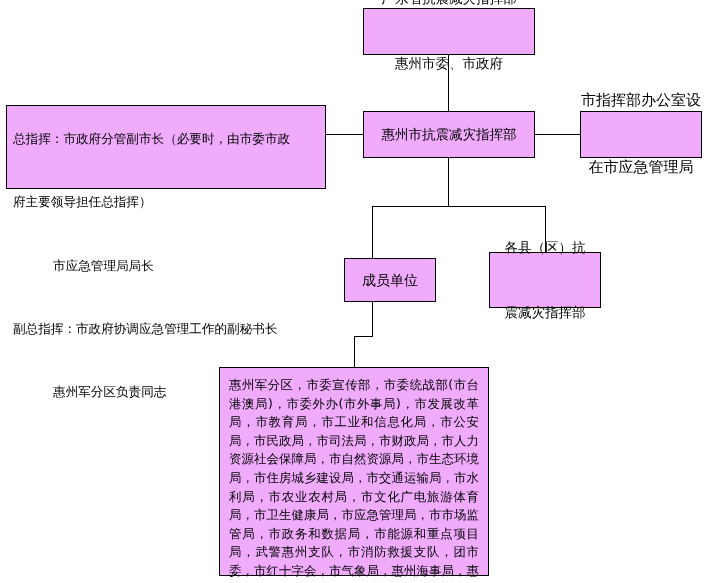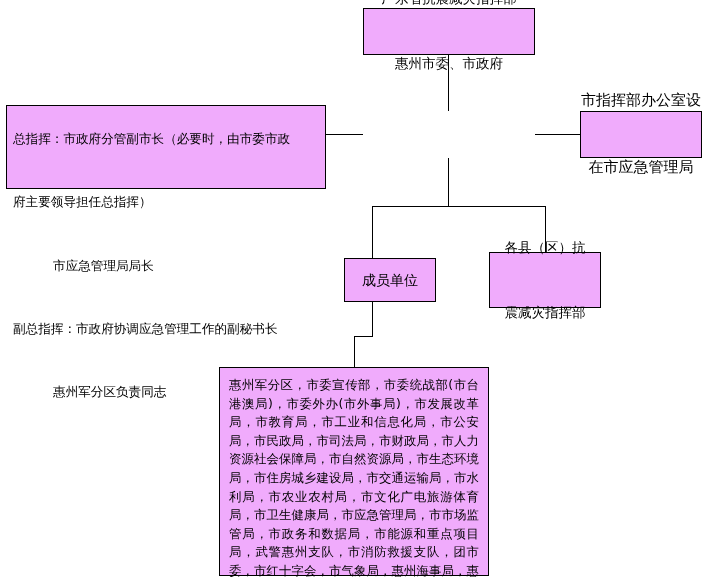--- a/index.html
+++ b/index.html
@@ -110,20 +110,23 @@
 
   <div class="connector v" style="left:372px; top:302px; height:34px;"></div>
   <div class="connector h" style="left:354px; top:336px; width:19px;"></div>
   <div class="connector v" style="left:354px; top:336px; height:31px;"></div>
 
   <div class="box" id="box-province">
     <span class="line">广东省抗震减灾指挥部</span>
     <span class="line">惠州市委、市政府</span>
   </div>
 
+  <div class="box" id="box-city-hq">
+    <span class="line">惠州市抗震减灾指挥部</span>
+  </div>
 
   <div class="box" id="box-office">
     <span class="line">市指挥部办公室设</span>
     <span class="line">在市应急管理局</span>
   </div>
 
   <div class="box left-align" id="box-commanders">
     <span class="line">总指挥：市政府分管副市长（必要时，由市委市政</span>
     <span class="line">府主要领导担任总指挥）</span>
     <span class="line">          市应急管理局局长</span>

